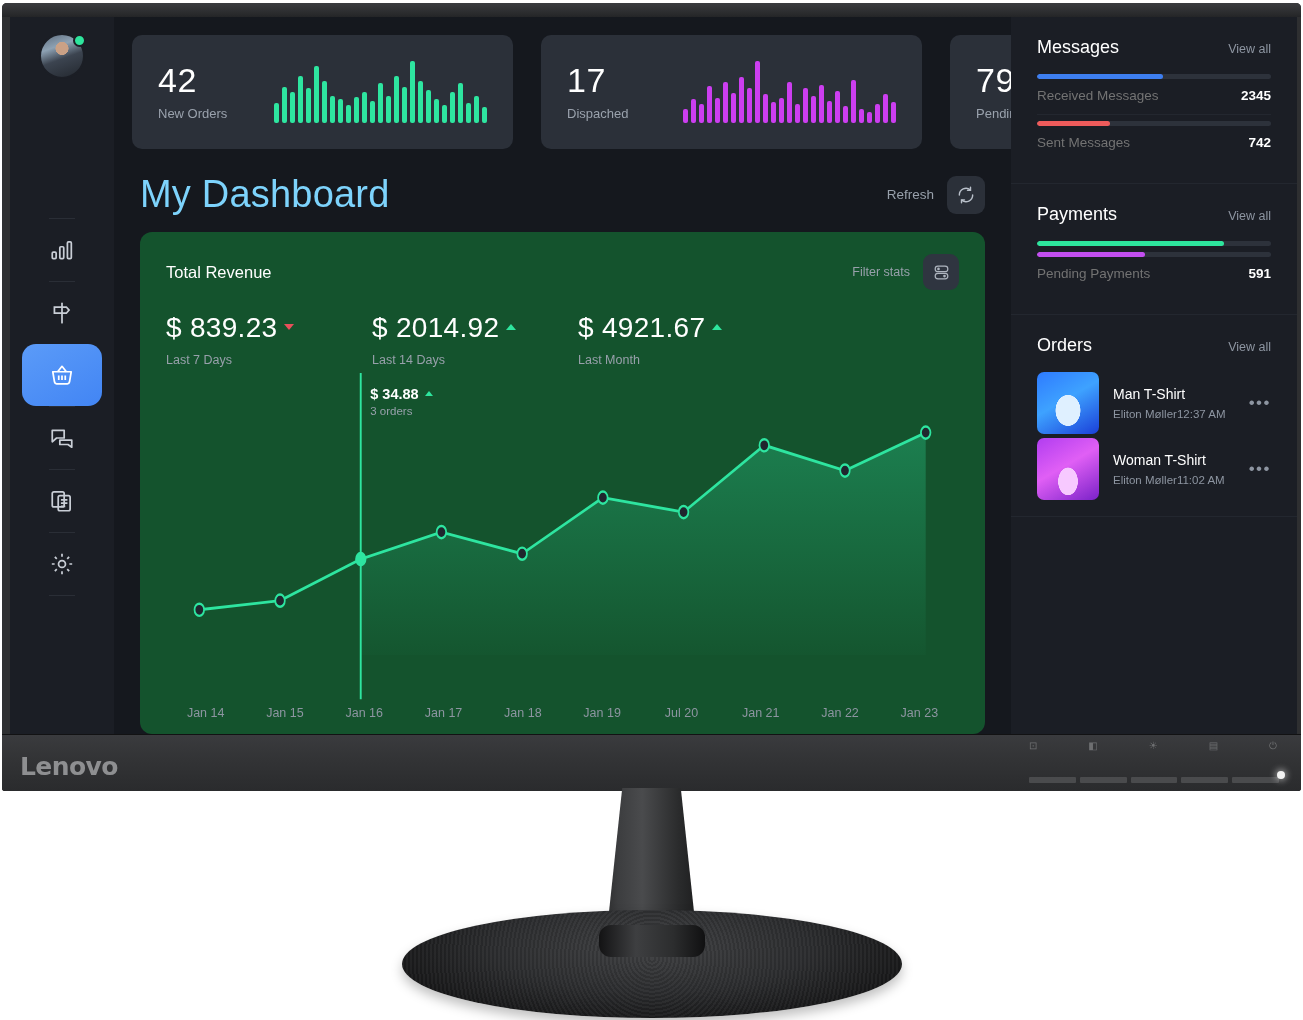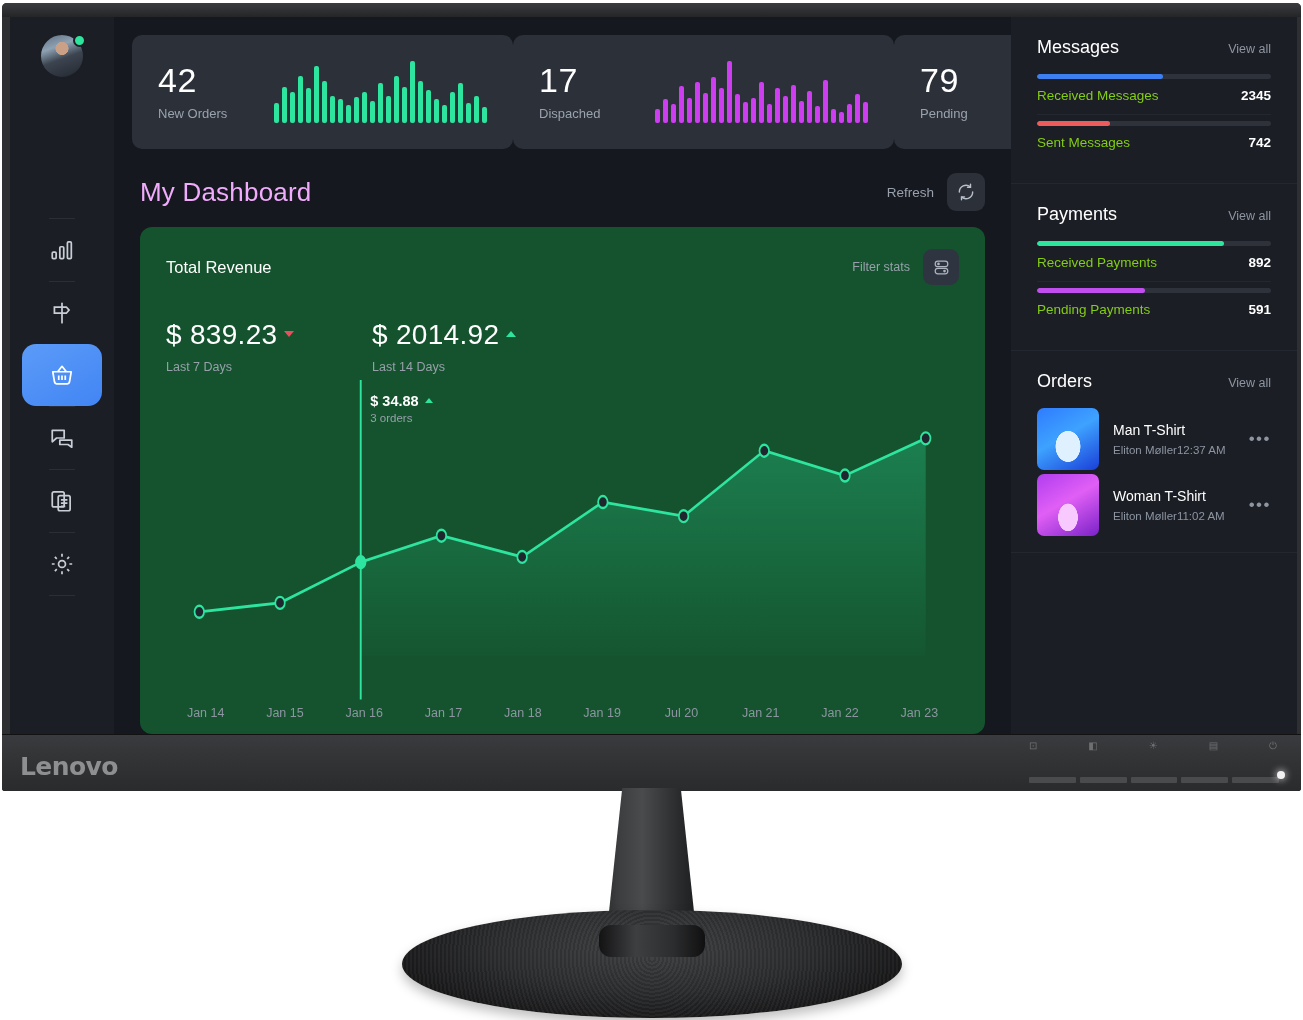--- a/index.html
+++ b/index.html
@@ -97,33 +97,33 @@
     border-radius:14px; cursor:pointer; position:relative;
   }
   .nav-item + .nav-item { margin-top:0px; }
   .nav-item.active { background:linear-gradient(150deg,#5b9bf8,#4285f4); width:80px; }
   .nav-item svg { width:26px; height:26px; }
   .nav-sep { width:26px; height:1px; background:#2a2e36; }
 
   
   #center { flex:1; display:flex; flex-direction:column; min-width:0; }
 
-  #stats-row { display:flex; gap:0; padding:18px 14px 10px 18px; }
+  #stats-row { display:flex; gap:28px; padding:18px 14px 10px 18px; }
   .stat-card {
     flex:1; background:#2b3039; border-radius:10px; height:114px;
     display:flex; align-items:center; padding:0 26px; gap:20px;
   }
   .stat-left { min-width:96px; }
   .stat-value { font-size:34px; font-weight:400; color:#fff; line-height:1.05; letter-spacing:.5px; }
   .stat-label { font-size:13px; color:#9aa2ad; margin-top:7px; }
   .spark { display:flex; align-items:flex-end; gap:3px; height:62px; flex:1; }
   .spark i { display:block; width:5px; border-radius:2px; }
 
   #dash-head { display:flex; align-items:center; padding:14px 26px 6px 26px; }
-  #page-title { font-size:26px; color:#f0abfc; font-weight:400; letter-spacing:.2px; }
+  #page-title { font-size:38px; color:#7dd3fc; font-weight:400; letter-spacing:.2px; }
   #refresh-wrap { margin-left:auto; display:flex; align-items:center; gap:13px; }
   #refresh-label { font-size:13.5px; color:#98a0ab; }
   #refresh-btn {
     width:38px; height:38px; border-radius:9px; background:#2b3039;
     display:flex; align-items:center; justify-content:center; cursor:pointer; border:none;
   }
 
   #revenue-card {
     margin:10px 26px 0 26px; background:#14532d; border-radius:12px;
     flex:1; padding:22px 26px 0 26px; display:flex; flex-direction:column; min-height:0;
@@ -131,21 +131,21 @@
   #rev-head { display:flex; align-items:center; }
   #rev-title { font-size:16.5px; color:#fff; font-weight:500; }
   #filter-wrap { margin-left:auto; display:flex; align-items:center; gap:13px; }
   #filter-label { font-size:12.5px; color:#98a0ab; }
   #filter-btn {
     width:36px; height:36px; border-radius:9px; background:#2f3540;
     display:flex; align-items:center; justify-content:center; cursor:pointer; border:none;
   }
 
   #rev-figures { display:flex; gap:0; margin-top:22px; }
-  .rev-fig { width:206px;margin-top:12px; }
+  .rev-fig { width:206px; }
   .rev-amount { display:flex; align-items:flex-start; gap:7px; }
   .rev-amount .amt { font-size:28px; color:#fff; font-weight:400; letter-spacing:.3px; }
   .tri { width:0; height:0; margin-top:12px; }
   .tri.up   { border-left:5px solid transparent; border-right:5px solid transparent; border-bottom:6px solid #2ee59d; }
   .tri.down { border-left:5px solid transparent; border-right:5px solid transparent; border-top:6px solid #e8505b; }
   .rev-period { font-size:12.5px; color:#98a0ab; margin-top:9px; }
 
   #chart-area { position:relative; flex:1; margin-top:6px; min-height:0; }
   #chart-svg { position:absolute; inset:0; width:100%; height:100%; }
   #tooltip { position:absolute; left:50.2%; top:4%; pointer-events:none; }
@@ -159,21 +159,21 @@
   #right { width:286px; flex:0 0 286px; background:#1b1e25; overflow:hidden; }
   .panel { padding:20px 26px 16px 26px; border-bottom:1px solid #23272f; }
   .panel-head { display:flex; align-items:baseline; margin-bottom:16px; }
   .panel-title { font-size:18px; color:#fff; font-weight:400; }
   .panel-link { margin-left:auto; font-size:12.5px; color:#8d95a1; cursor:pointer; }
   .metric { margin-bottom:6px; }
   .track { height:5px; border-radius:3px; background:#2d323b; overflow:hidden; }
   .fill { height:100%; border-radius:3px; }
   .metric-row { display:flex; align-items:baseline; margin-top:9px; padding-bottom:11px; border-bottom:1px solid #23272f; }
   .metric-row.last { border-bottom:none; }
-  .metric-name { font-size:13.5px; color:#84cc16; }
+  .metric-name { font-size:13.5px; color:#737373; }
   .metric-val { margin-left:auto; font-size:13.5px; color:#fff; font-weight:700; }
   .order-row { display:flex; align-items:center; gap:14px; margin-top:4px; }
   .order-thumb { width:62px; height:62px; border-radius:7px; flex:0 0 62px; }
   .order-thumb.blue {
     background:
       radial-gradient(ellipse at 50% 62%, #dff0ff 0 28%, transparent 29%),
       linear-gradient(150deg,#2e7bff 0%, #3ea2ff 45%, #1a3fd8 100%);
   }
   .order-thumb.purple {
     background:
@@ -404,20 +404,27 @@
                 </div>
                 <div class="rev-period">Last 7 Days</div>
               </div>
               <div class="rev-fig">
                 <div class="rev-amount">
                   <span class="amt">$ 2014.92</span>
                   <span class="tri up"></span>
                 </div>
                 <div class="rev-period">Last 14 Days</div>
               </div>
+              <div class="rev-fig">
+                <div class="rev-amount">
+                  <span class="amt">$ 4921.67</span>
+                  <span class="tri up"></span>
+                </div>
+                <div class="rev-period">Last Month</div>
+              </div>
             </div>
 
             <div id="chart-area">
               <svg id="chart-svg" viewBox="0 0 1000 300" preserveAspectRatio="none">
                 <defs>
                   <linearGradient id="areaGrad" x1="0" y1="0" x2="0" y2="1">
                     <stop offset="0%" stop-color="#2ee5a0" stop-opacity="0.30"></stop>
                     <stop offset="100%" stop-color="#2ee5a0" stop-opacity="0.02"></stop>
                   </linearGradient>
                 </defs>
@@ -491,24 +498,20 @@
 
           <div class="panel">
             <div class="panel-head">
               <span class="panel-title">Payments</span>
               <span class="panel-link">View all</span>
             </div>
             <div class="metric">
               <div class="track">
                 <div class="fill" style="width: 80%; background: rgb(46, 229, 157);"></div>
               </div>
-              <div class="metric-row">
-                <span class="metric-name">Received Payments</span>
-                <span class="metric-val">892</span>
-              </div>
             </div>
             <div class="metric">
               <div class="track">
                 <div class="fill" style="width: 46%; background: rgb(195, 78, 240);"></div>
               </div>
               <div class="metric-row last">
                 <span class="metric-name">Pending Payments</span>
                 <span class="metric-val">591</span>
               </div>
             </div>

